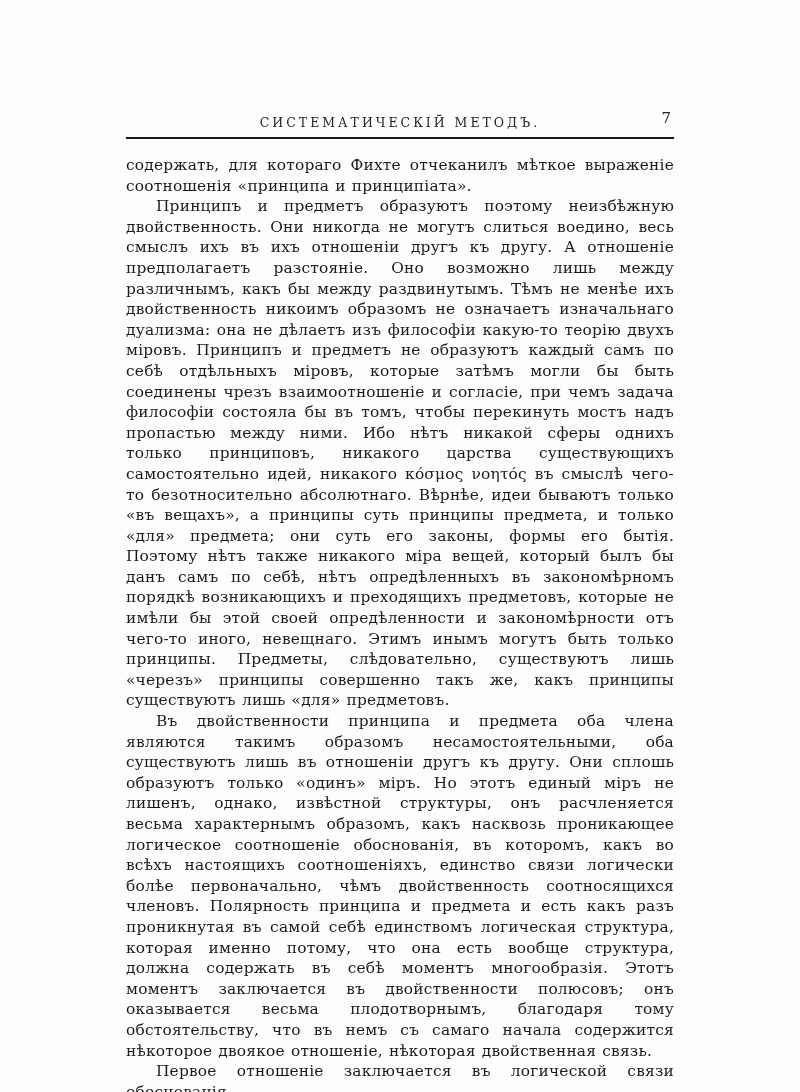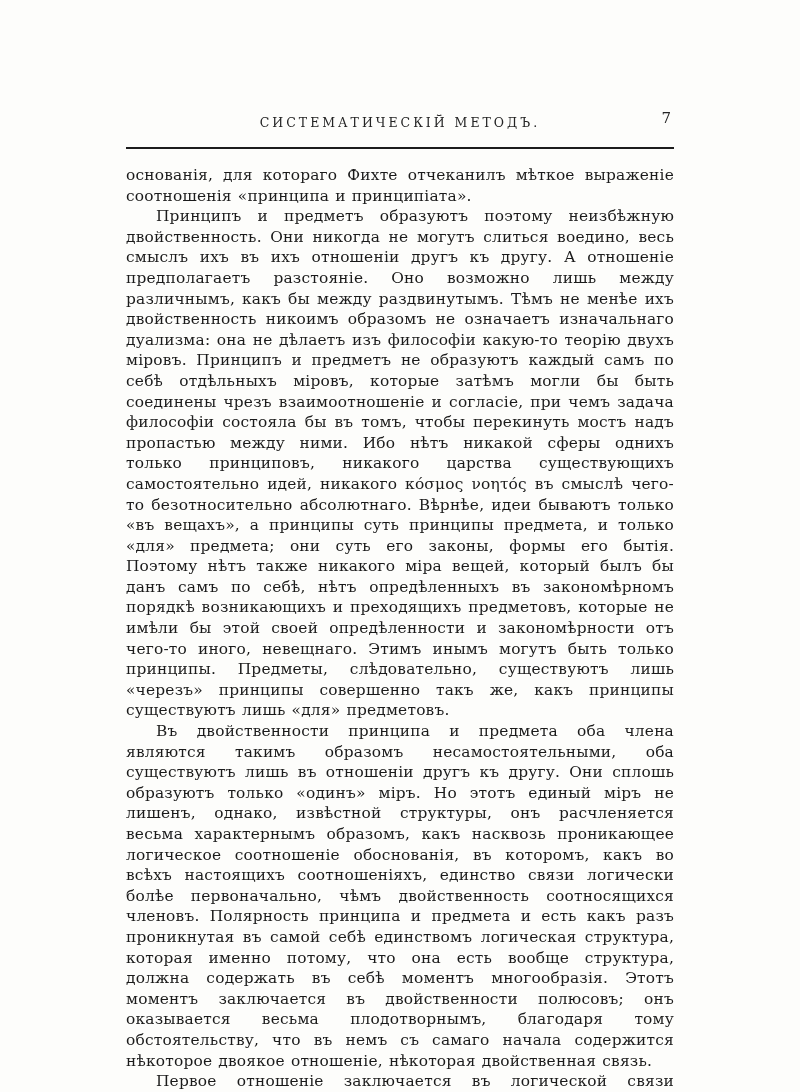--- a/index.html
+++ b/index.html
@@ -19,21 +19,21 @@
   }
   .content-column {
     width: 548px;
     margin: 0 auto;
     padding-top: 112px;
     color: #1b1b1b;
   }
   .running-header {
     position: relative;
     text-align: center;
-    padding-bottom: 16px;
+    padding-bottom: 6px;
     border-bottom: 2px solid #1c1c1c;
     margin-bottom: 16px;
   }
   .running-header .header-title {
     font-size: 12.5px;
     letter-spacing: 3px;
     color: #242424;
   }
   .running-header .page-number {
     position: absolute;
@@ -60,19 +60,19 @@
 </head>
 <body>
 
 <div class="scan-page">
   <div class="content-column">
     <div class="running-header">
       <span class="header-title">СИСТЕМАТИЧЕСКІЙ МЕТОДЪ.</span>
       <span class="page-number">7</span>
     </div>
     <div class="body-text">
-        <p class="para">основанія, для котораго Фихте отчеканилъ мѣткое выраженіе соотношенія «принципа и принципіата».</p>
+        <p class="para">содержать, для котораго Фихте отчеканилъ мѣткое выраженіе соотношенія «принципа и принципіата».</p>
         <p class="para indent">Принципъ и предметъ образуютъ поэтому неизбѣжную двойственность. Они никогда не могутъ слиться воедино, весь смыслъ ихъ въ ихъ отношеніи другъ къ другу. А отношеніе предполагаетъ разстояніе. Оно возможно лишь между различнымъ, какъ бы между раздвинутымъ. Тѣмъ не менѣе ихъ двойственность никоимъ образомъ не означаетъ изначальнаго дуализма: она не дѣлаетъ изъ философіи какую-то теорію двухъ міровъ. Принципъ и предметъ не образуютъ каждый самъ по себѣ отдѣльныхъ міровъ, которые затѣмъ могли бы быть соединены чрезъ взаимоотношеніе и согласіе, при чемъ задача философіи состояла бы въ томъ, чтобы перекинуть мостъ надъ пропастью между ними. Ибо нѣтъ никакой сферы однихъ только принциповъ, никакого царства существующихъ самостоятельно идей, никакого κόσμος νοητός въ смыслѣ чего-то безотносительно абсолютнаго. Вѣрнѣе, идеи бываютъ только «въ вещахъ», а принципы суть принципы предмета, и только «для» предмета; они суть его законы, формы его бытія. Поэтому нѣтъ также никакого міра вещей, который былъ бы данъ самъ по себѣ, нѣтъ опредѣленныхъ въ закономѣрномъ порядкѣ возникающихъ и преходящихъ предметовъ, которые не имѣли бы этой своей опредѣленности и закономѣрности отъ чего-то иного, невещнаго. Этимъ инымъ могутъ быть только принципы. Предметы, слѣдовательно, существуютъ лишь «черезъ» принципы совершенно такъ же, какъ принципы существуютъ лишь «для» предметовъ.</p>
         <p class="para indent">Въ двойственности принципа и предмета оба члена являются такимъ образомъ несамостоятельными, оба существуютъ лишь въ отношеніи другъ къ другу. Они сплошь образуютъ только «одинъ» міръ. Но этотъ единый міръ не лишенъ, однако, извѣстной структуры, онъ расчленяется весьма характернымъ образомъ, какъ насквозь проникающее логическое соотношеніе обоснованія, въ которомъ, какъ во всѣхъ настоящихъ соотношеніяхъ, единство связи логически болѣе первоначально, чѣмъ двойственность соотносящихся членовъ. Полярность принципа и предмета и есть какъ разъ проникнутая въ самой себѣ единствомъ логическая структура, которая именно потому, что она есть вообще структура, должна содержать въ себѣ моментъ многообразія. Этотъ моментъ заключается въ двойственности полюсовъ; онъ оказывается весьма плодотворнымъ, благодаря тому обстоятельству, что въ немъ съ самаго начала содержится нѣкоторое двоякое отношеніе, нѣкоторая двойственная связь.</p>
         <p class="para indent">Первое отношеніе заключается въ логической связи обоснованія.</p>
       </div>
   </div>
 </div>
 
 </body></html>

